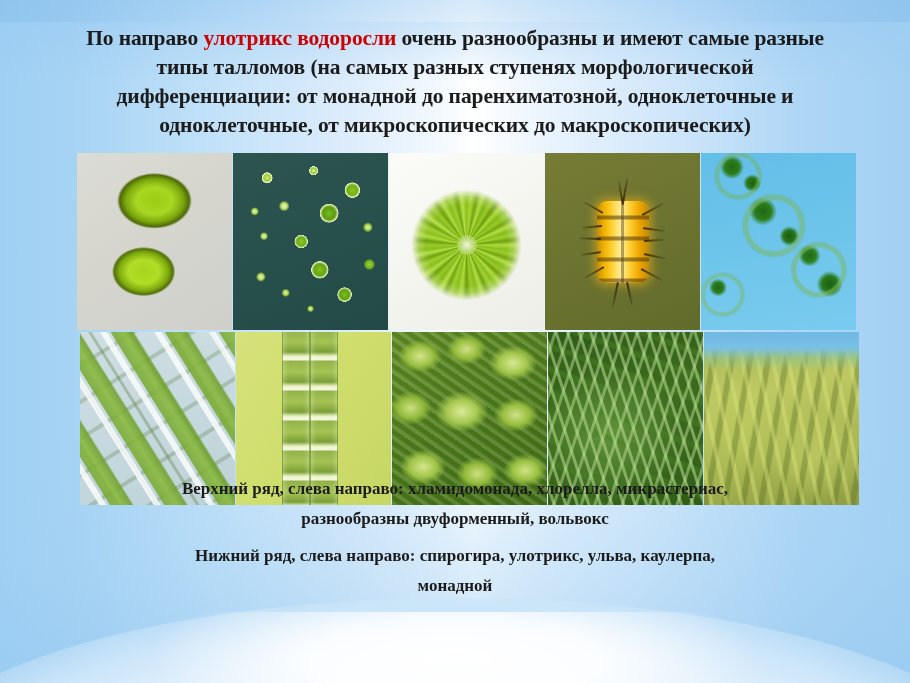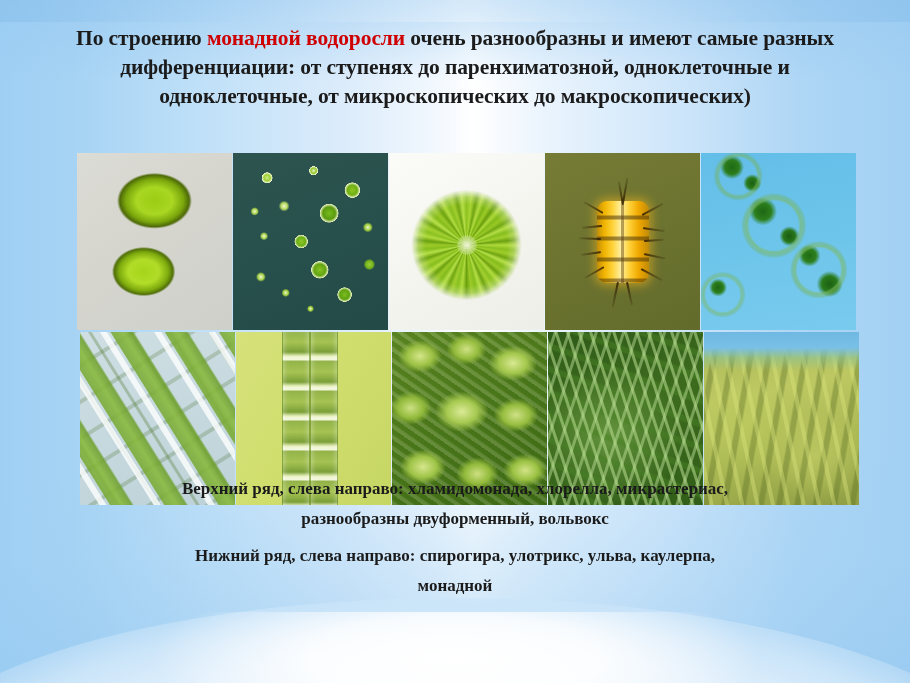--- a/index.html
+++ b/index.html
@@ -365,22 +365,23 @@
 <div id="slide">
   <div class="bg-base"></div>
   <div class="bg-vert"></div>
   <div class="bg-ellipse"></div>
   <div class="bg-ellipse2"></div>
   <div class="bg-topband"></div>
 
   <div id="content">
 
     <div class="heading">
-      <span style="display: block;"><span style="display: inline;">По строению </span><span class="hl" style="display: inline;">монадной водоросли</span><span style="display: inline;"> очень разнообразны и имеют самые разных</span></span>
-      <span style="display: block;">дифференциации: от ступенях до паренхиматозной, одноклеточные и</span>
+      <span style="display: block;"><span style="display: inline;">По направо </span><span class="hl" style="display: inline;">улотрикс водоросли</span><span style="display: inline;"> очень разнообразны и имеют самые разные</span></span>
+      <span style="display: block;">типы талломов (на самых разных ступенях морфологической</span>
+      <span style="display: block;">дифференциации: от монадной до паренхиматозной, одноклеточные и</span>
       <span style="display: block;">одноклеточные, от микроскопических до макроскопических)</span>
     </div>
 
     <div class="caption caption-line1">Верхний ряд, слева направо: хламидомонада, хлорелла, микрастериас,</div>
 
     <div class="grid">
 
       <div class="grid-row top">
         <div class="cell">
           <div class="art art-chlamy"></div>

